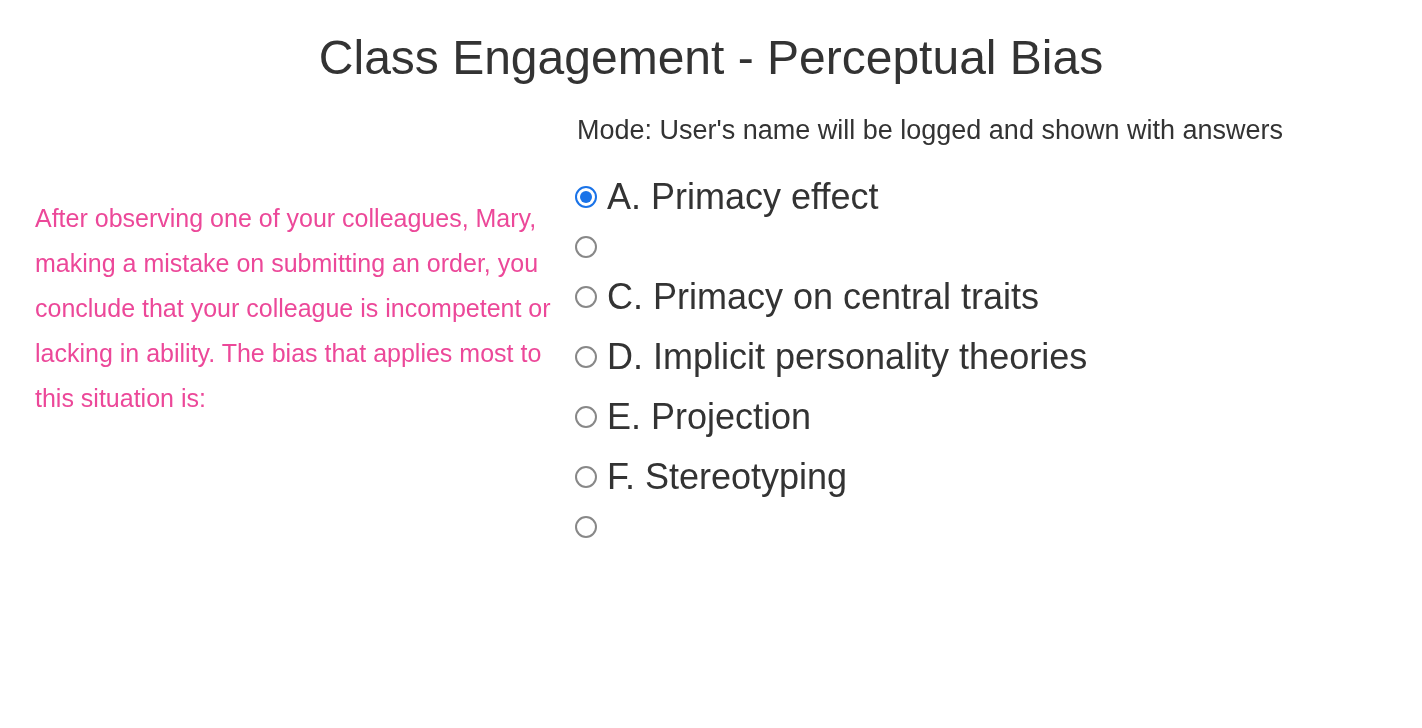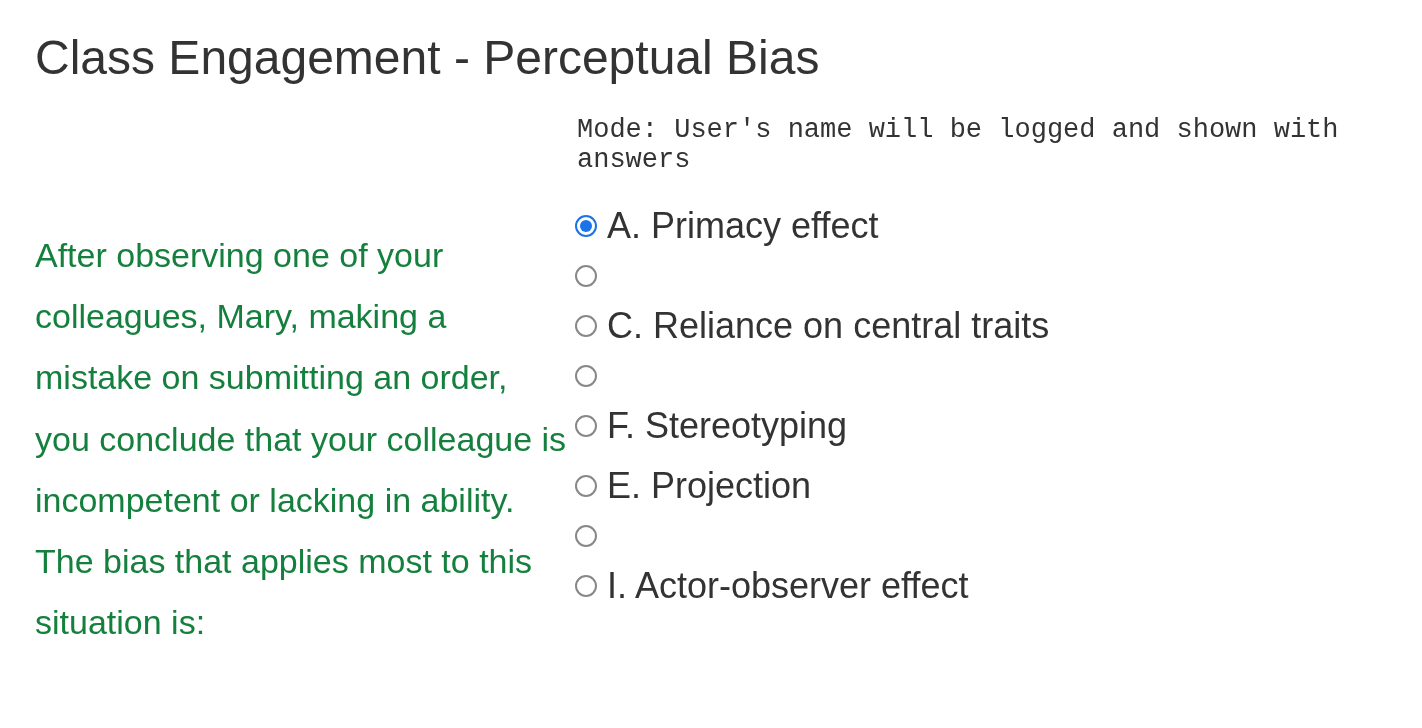--- a/index.html
+++ b/index.html
@@ -12,35 +12,35 @@
       background: #ffffff;
       color: #333333;
       padding: 30px 35px;
       width: 1422px;
     }
     .page-title {
       font-size: 48px;
       font-weight: 400;
       color: #333333;
       margin-bottom: 30px;
+      text-align: center;
     }
     .mode-text {
       font-size: 27px;
       color: #333333;
       margin-left: 542px;
       margin-bottom: 50px;
-      font-family: Liberation Mono, monospace;
     }
     .content-row {
       display: flex;
       align-items: flex-start;
     }
     .question-text {
-      font-size: 34px;
-      color: #15803d;
+      font-size: 25px;
+      color: #ec4899;
       line-height: 1.8;
       width: 540px;
       flex-shrink: 0;
       padding-right: 8px;
     }
     .options {
       flex: 1;
       margin-top: -20px;
     }
     .option-row {
@@ -89,34 +89,31 @@
   <div class="options" id="options-container">
       <div class="option-row">
         <span class="radio selected"></span>
         <span class="option-label">A. Primacy effect</span>
       </div>
       <div class="option-row">
         <span class="radio"></span>
       </div>
       <div class="option-row">
         <span class="radio"></span>
-        <span class="option-label">C. Reliance on central traits</span>
+        <span class="option-label">C. Primacy on central traits</span>
       </div>
       <div class="option-row">
         <span class="radio"></span>
+        <span class="option-label">D. Implicit personality theories</span>
+      </div>
+      <div class="option-row">
+        <span class="radio"></span>
+        <span class="option-label">E. Projection</span>
       </div>
       <div class="option-row">
         <span class="radio"></span>
         <span class="option-label">F. Stereotyping</span>
       </div>
       <div class="option-row">
         <span class="radio"></span>
-        <span class="option-label">E. Projection</span>
-      </div>
-      <div class="option-row">
-        <span class="radio"></span>
-      </div>
-      <div class="option-row">
-        <span class="radio"></span>
-        <span class="option-label">I. Actor-observer effect</span>
       </div>
     </div>
 </div>
 
 </body></html>

